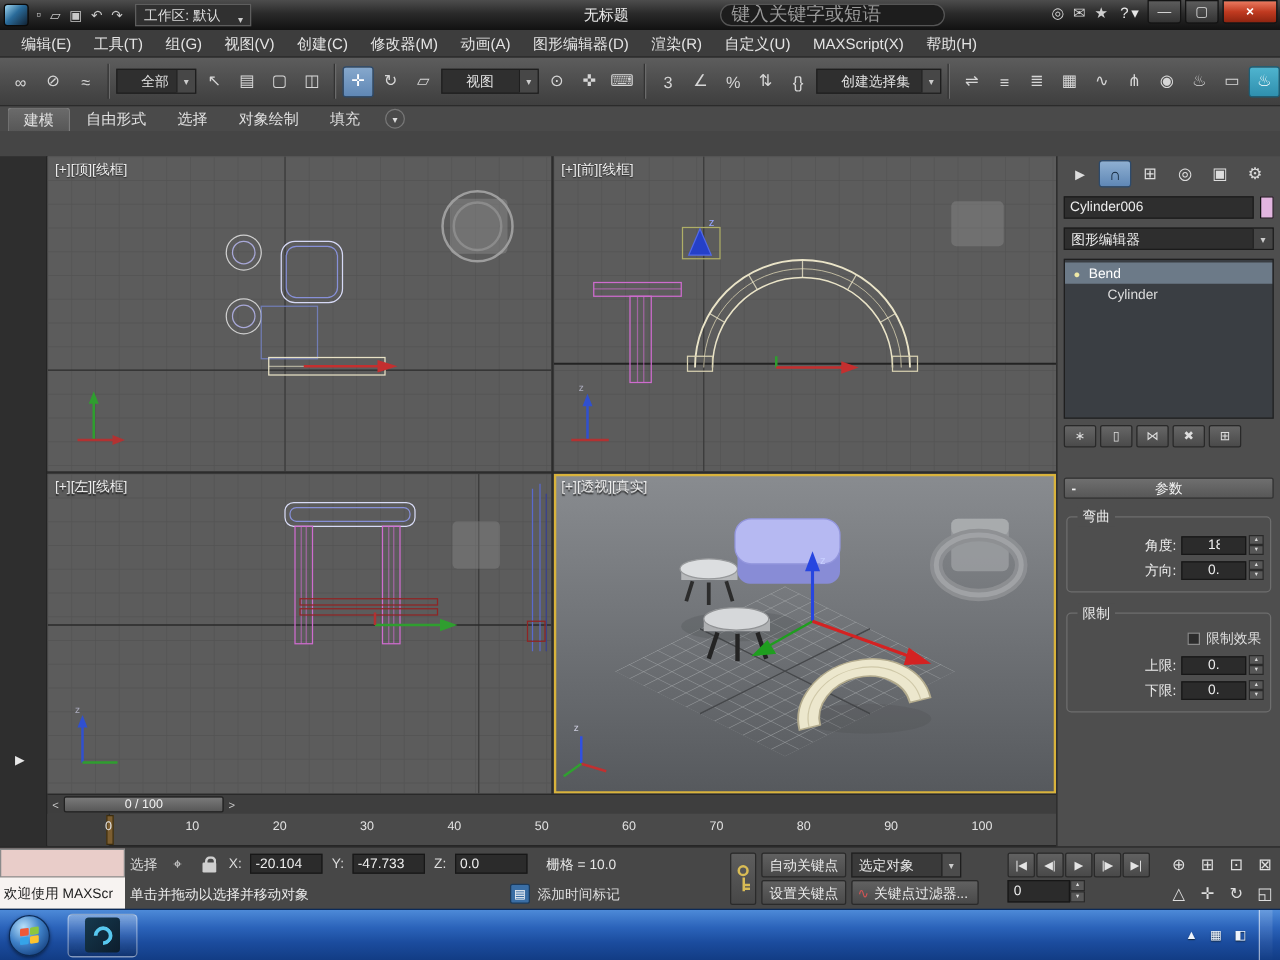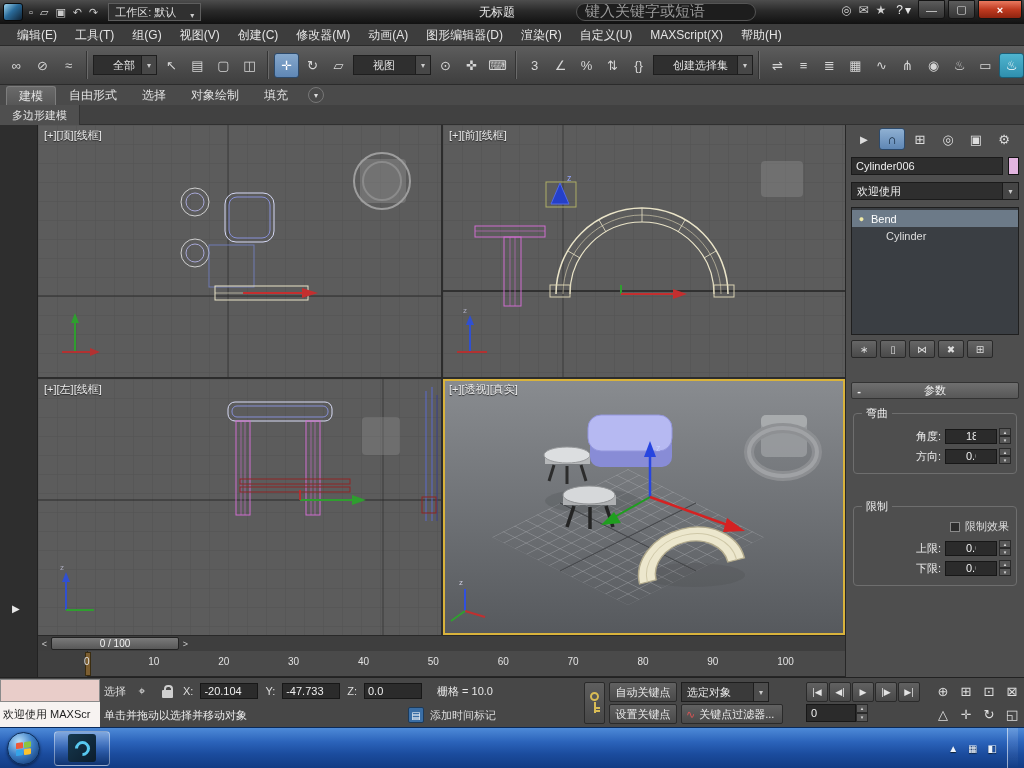--- a/index.html
+++ b/index.html
@@ -9,21 +9,21 @@
 
   
   .titlebar{position:absolute;left:0;top:0;width:1024px;height:24px;
     background:linear-gradient(#4d4d4d,#2a2a2a 45%,#111);display:flex;align-items:center;gap:3px;padding:0 3px;z-index:30}
   .applogo{width:20px;height:18px;border-radius:3px;border:1px solid #0a0a0a;
     background:linear-gradient(135deg,#9fd6f0,#2a6b9a 45%,#123);flex:0 0 auto}
   .qbtn{color:#c9c9c9;font-size:11px;height:20px;padding:0 3px;display:flex;align-items:center}
   .workspace{height:18px;border:1px solid #5e5e5e;background:#303030;font-size:11px;color:#ddd;
     display:flex;align-items:flex-end;gap:14px;padding:0 6px;margin-left:4px}
   .workspace .arr,.tdrop .arr,.sdrop .arr,.droparr{font-size:8px;color:#ccc}
-  .tb-title{position:absolute;left:412px;top:0;width:170px;height:24px;line-height:24px;
+  .tb-title{position:absolute;left:400px;top:0;width:170px;height:24px;line-height:24px;
     text-align:center;color:#eaeaea;font-size:12px}
   .searchbox{position:absolute;left:576px;top:3px;width:180px;height:18px;background:#1d1d1d;
     border:1px solid #555;border-radius:9px;display:flex;align-items:center;padding:0 8px}
   .searchbox input{background:transparent;border:none;outline:none;color:#aaa;font-size:15px;width:100%;
     font-family:Liberation Mono, monospace}
   .searchbox input::placeholder{color:#999}
   .tb-right{position:absolute;right:0;top:0;height:24px;display:flex;align-items:flex-start;gap:3px;padding-right:2px}
   .tb-ico{color:#cfcfcf;font-size:12px;height:20px;display:flex;align-items:center;padding:0 3px}
   .helpbtn{color:#e6e6e6;font-size:12px;height:20px;display:flex;align-items:center;gap:2px;padding:0 4px}
   .winbtn{height:19px;width:27px;display:flex;align-items:center;justify-content:center;
@@ -97,21 +97,21 @@
   .stackrow.sel{background:#6c7a88;color:#fff}
   .stackrow.child{padding-left:20px}
   .bulbtxt{color:#efe9a6;font-size:9px;width:9px;text-align:center}
   .sbtns{display:flex;gap:3px;margin:2px 0}
   .sbtn{width:26px;height:18px;background:linear-gradient(#666,#4a4a4a);border:1px solid #292929;
     border-radius:2px;color:#ddd;font-size:10px;display:flex;align-items:center;justify-content:center}
   .rollout{height:17px;background:linear-gradient(#6f6f6f,#575757);border:1px solid #333;border-radius:2px;
     display:flex;align-items:center;margin:24px 0 14px;font-size:11px;color:#f2f2f2}
   .rollout .minus{width:14px;text-align:center;font-weight:bold}
   .rollout .rtitle{flex:1;text-align:center;padding-right:14px}
-  .grp{position:relative;border:1px solid #6e6e6e;border-radius:4px;margin:12px 2px 32px;padding:10px 5px 5px}
+  .grp{position:relative;border:1px solid #6e6e6e;border-radius:4px;margin:12px 2px 16px;padding:10px 5px 5px}
   .gtitle{position:absolute;top:-8px;left:8px;background:#4e4e4e;padding:0 4px;font-size:11px;color:#ececec}
   .prow{display:flex;align-items:center;justify-content:flex-end;gap:2px;margin:4px 0;font-size:11px;color:#ececec}
   .prow label{margin-right:2px}
   .pnum{width:52px;height:15px;background:#2b2b2b;border:1px solid #171717;color:#eee;font-size:11px;
     padding:0 20px;font-family:"Liberation Sans","DejaVu Sans",sans-serif}
   .spin{width:12px;height:16px;display:flex;flex-direction:column}
   .spin i{flex:1;background:#575757;border:1px solid #2a2a2a;font-style:normal;font-size:5px;
     line-height:6px;text-align:center;color:#ddd;overflow:hidden}
   .axisrow{display:flex;justify-content:space-around;align-items:center;font-size:11px;padding:2px 0 3px}
   .axis-opt{display:flex;align-items:center;gap:4px}
@@ -316,23 +316,20 @@
 
   <div class="ribbon1">
     <span class="tgroup" style="align-items:flex-end">
       <span class="rtab active">建模</span>
         <span class="rtab">自由形式</span>
         <span class="rtab">选择</span>
         <span class="rtab">对象绘制</span>
         <span class="rtab">填充</span>
     </span>
     <span class="rib-min">▾</span>
-  </div>
-  <div class="ribbon2">
-    <span class="rpanel">多边形建模</span>
   </div>
 
   <div class="leftstrip">
     <span class="strip-arrow">▶</span>
   </div>
 
   <div class="vparea">
 
     <div class="vp">
       <span class="vplabel">[+][顶][线框]</span>
@@ -506,21 +503,21 @@
         <span class="cptab">⊞</span>
         <span class="cptab">◎</span>
         <span class="cptab">▣</span>
         <span class="cptab">⚙</span>
     </div>
     <div class="cp-name">
       <input class="objname" readonly="" value="Cylinder006" style="">
       <span class="swatch"></span>
     </div>
     <div class="dropfield">
-      <span>欢迎使用</span>
+      <span>图形编辑器</span>
       <span class="droparr">▾</span>
     </div>
     <div class="modstack">
 
         <div class="stackrow sel">
           <span class="bulbtxt">●</span>
           <span>Bend</span>
         </div>
 
         <div class="stackrow child">

